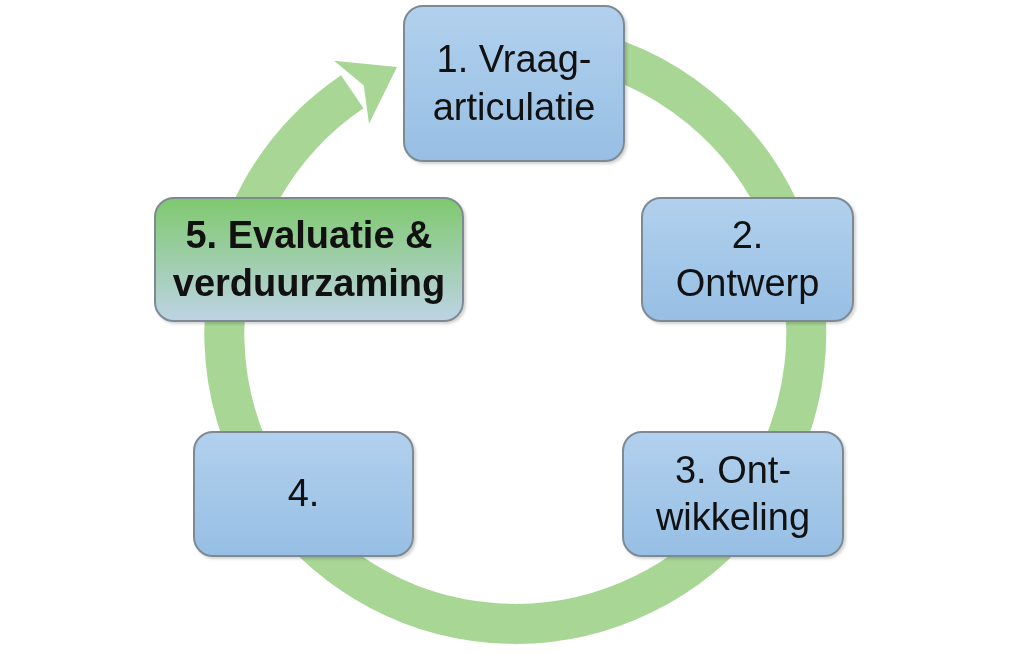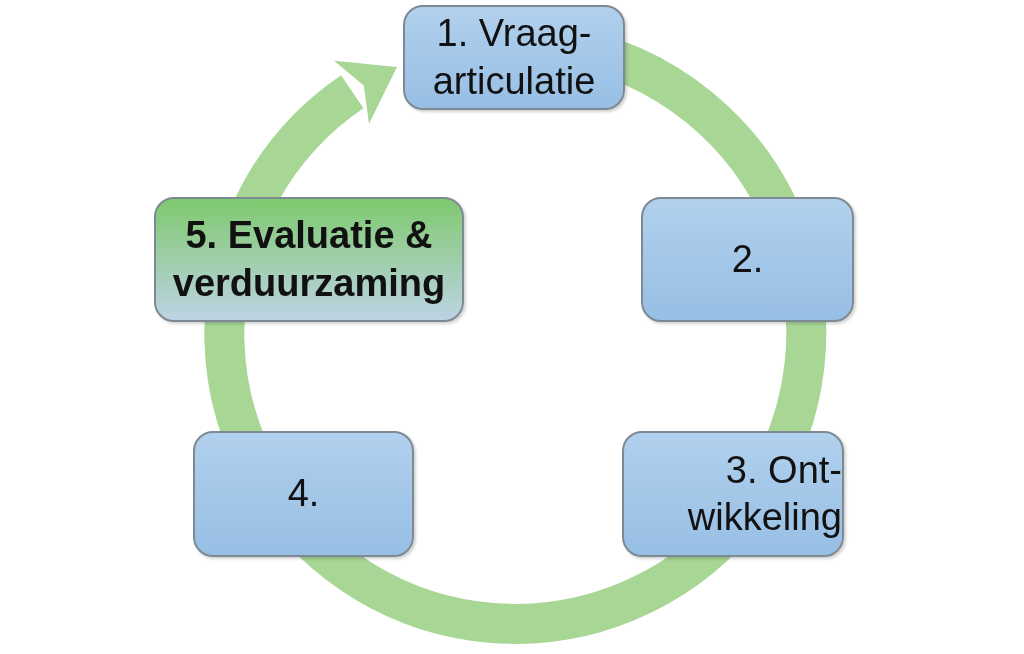--- a/index.html
+++ b/index.html
@@ -46,23 +46,23 @@
     justify-content: center;
     text-align: center;
     color: var(--text, #111);
     font-size: 38px;
     line-height: 1.24;
   }
   .step-box.green {
     background: linear-gradient(180deg, var(--box5-green-top, #7FC96F) 0%, var(--box5-blue-bottom, #BDD3E4) 100%);
     font-weight: bold;
   }
-  .box1 { left: 403px; top:   5px; width: 222px; height: 105px; }
+  .box1 { left: 403px; top:   5px; width: 222px; height: 157px; }
   .box2 { left: 641px; top: 197px; width: 213px; height: 125px; }
-  .box3 { left: 622px; top: 431px; width: 222px; height: 126px; align-items: flex-end; }
+  .box3 { left: 622px; top: 431px; width: 222px; height: 126px; }
   .box4 { left: 193px; top: 431px; width: 221px; height: 126px; }
   .box5 { left: 154px; top: 197px; width: 310px; height: 125px; }
   .step-line { display: block; white-space: nowrap; }
 </style>
 </head>
 <body>
 
 <div class="canvas">
 
   <svg class="arrow-layer" width="1024" height="654" viewBox="0 0 1024 654" aria-hidden="true">
@@ -70,20 +70,21 @@
     <polygon class="head" points="397,67 369,123.7 363.8,85.4 334,60.7"></polygon>
   </svg>
 
   <div class="step-box box1">
     <span class="step-line">1. Vraag-</span>
     <span class="step-line">articulatie</span>
   </div>
 
   <div class="step-box box2">
     <span class="step-line">2.</span>
+    <span class="step-line">Ontwerp</span>
   </div>
 
   <div class="step-box box3">
     <span class="step-line">3. Ont-</span>
     <span class="step-line">wikkeling</span>
   </div>
 
   <div class="step-box box4">
     <span class="step-line">4.</span>
   </div>

